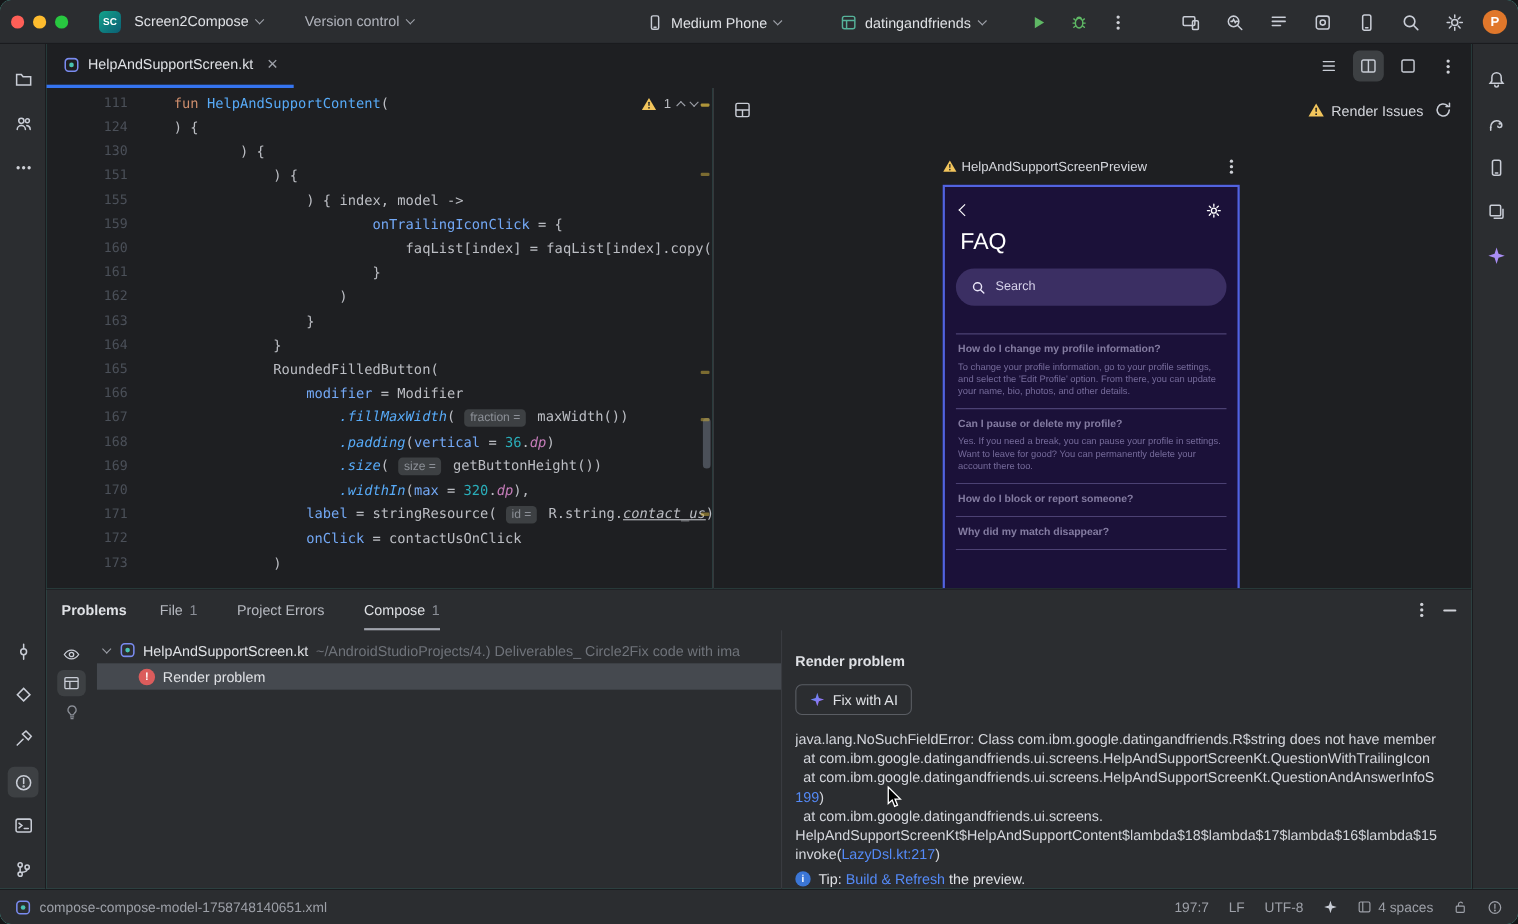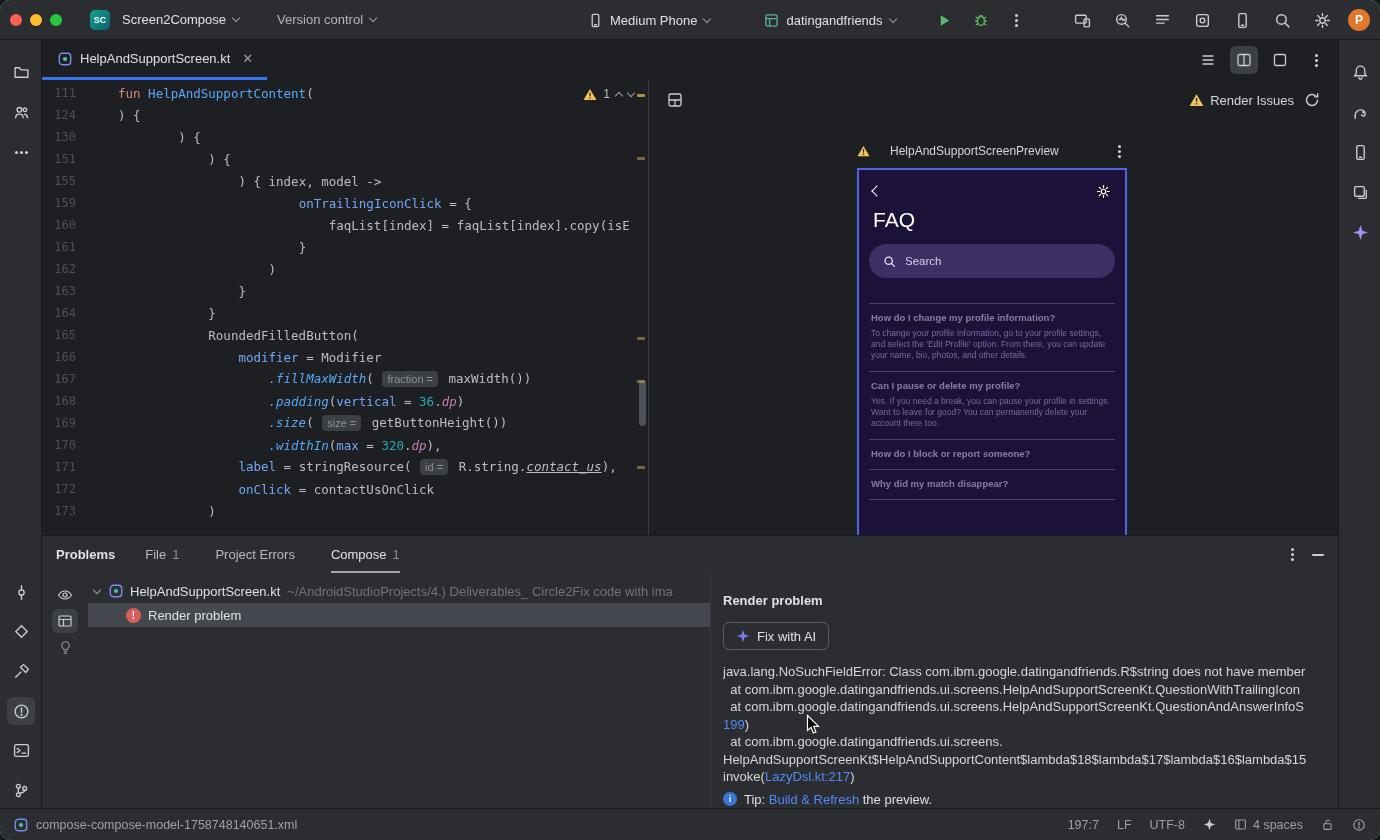--- a/index.html
+++ b/index.html
@@ -33,42 +33,42 @@
   
   .tabstrip{position:absolute;left:42px;top:40px;width:1296px;height:40px;background:#1e1f22;display:flex;align-items:center;z-index:10;}
   .etab{display:flex;align-items:center;gap:8px;height:40px;padding:0 14px 0 16px;border-bottom:3px solid #3574f0;position:relative;}
   .etab .fname{font-size:13px;color:#dfe1e5;}
   .close-x{color:#9da0a8;font-size:13px;line-height:1;margin-left:4px;}
   .tab-actions{position:absolute;right:8px;top:0;height:40px;display:flex;align-items:center;gap:8px;}
   .tab-actions .icon-btn.active{background:#3d4043;}
 
   
   .editor{position:absolute;left:42px;top:80px;width:606px;height:455px;background:#1e1f22;overflow:hidden;font-family:"DejaVu Sans Mono",monospace;font-size:12.5px;}
-  .code-row{display:flex;height:22px;align-items:center;white-space:pre;}
+  .code-row{display:flex;height:22px;align-items:center;white-space:pre;padding-left:40px;}
   .gutter{flex:0 0 34px;text-align:right;color:#4b5059;font-size:12px;}
   .code-text{padding-left:42px;white-space:pre;color:#bcbec4;}
   .c-pl{color:#bcbec4;}
   .c-kw{color:#cf8e6d;}
   .c-fn{color:#57aaf7;}
   .c-fnc{color:#57aaf7;font-style:italic;}
   .c-arg{color:#73a8f5;}
   .c-num{color:#2aacb8;}
   .c-prop{color:#c77dbb;font-style:italic;}
   .c-res{color:#bcbec4;font-style:italic;text-decoration:underline;}
   .c-hint{background:#3d4043;color:#8c9097;border-radius:4px;padding:0 5px;margin:0 3px 0 1px;font-size:11px;font-family:"Liberation Sans",sans-serif;display:inline-block;line-height:16px;}
   .inspect-widget{position:absolute;top:7px;right:14px;display:flex;align-items:center;gap:6px;font-family:"Liberation Sans",sans-serif;font-size:12px;color:#bcbec4;}
   .scrollbar{position:absolute;right:0;top:0;width:12px;height:100%;}
   .sb-thumb{position:absolute;right:2px;top:300px;width:7px;height:46px;border-radius:4px;background:#4b5059;}
   .sb-mark{position:absolute;right:3px;width:8px;height:3px;border-radius:1px;background:#c8a93e;opacity:.85;}
 
   
   .preview-zone{position:absolute;left:648px;top:80px;width:690px;height:455px;background:#1e1f22;border-left:1px solid #393b40;overflow:hidden;}
   .preview-toolbar{position:absolute;left:0;top:0;width:100%;height:40px;display:flex;align-items:center;padding:0 12px;}
   .render-issues{margin-left:auto;display:flex;align-items:center;gap:6px;color:#d5d7dd;font-size:13px;}
-  .pcard-label{position:absolute;left:208px;top:64px;width:270px;display:flex;align-items:center;gap:20px;font-size:12px;color:#d5d7dd;}
+  .pcard-label{position:absolute;left:208px;top:64px;width:270px;display:flex;align-items:center;gap:4px;font-size:12px;color:#d5d7dd;}
   .phone{position:absolute;left:208px;top:88px;width:270px;height:372px;border:2px solid #5163e0;background:#1b1139;overflow:hidden;}
   .phone-topbar{display:flex;align-items:center;justify-content:space-between;padding:12px 14px 0 14px;height:30px;}
   .back-chev{width:8px;height:8px;border-left:1.8px solid #fff;border-bottom:1.8px solid #fff;transform:rotate(45deg);display:inline-block;}
   .phone-title{font-size:21px;font-weight:500;color:#fff;padding:8px 12px 0 14px;}
   .phone-search{margin:12px 10px 0 10px;height:34px;border-radius:17px;background:#3b2f63;display:flex;align-items:center;gap:9px;padding:0 14px;color:#d6d2ea;font-size:11.5px;}
   .faq-list{margin:25px 10px 0 10px;opacity:.55;}
   .faq-item{border-bottom:1px solid rgba(154,143,208,.7);padding:8px 2px 10px 2px;}
   .faq-list{border-top:1px solid rgba(154,143,208,.7);}
   .faq-q{font-size:9.5px;font-weight:700;color:#d9d3f6;}
   .faq-a{font-size:8.5px;line-height:11px;color:#beb3e9;margin-top:5px;}

